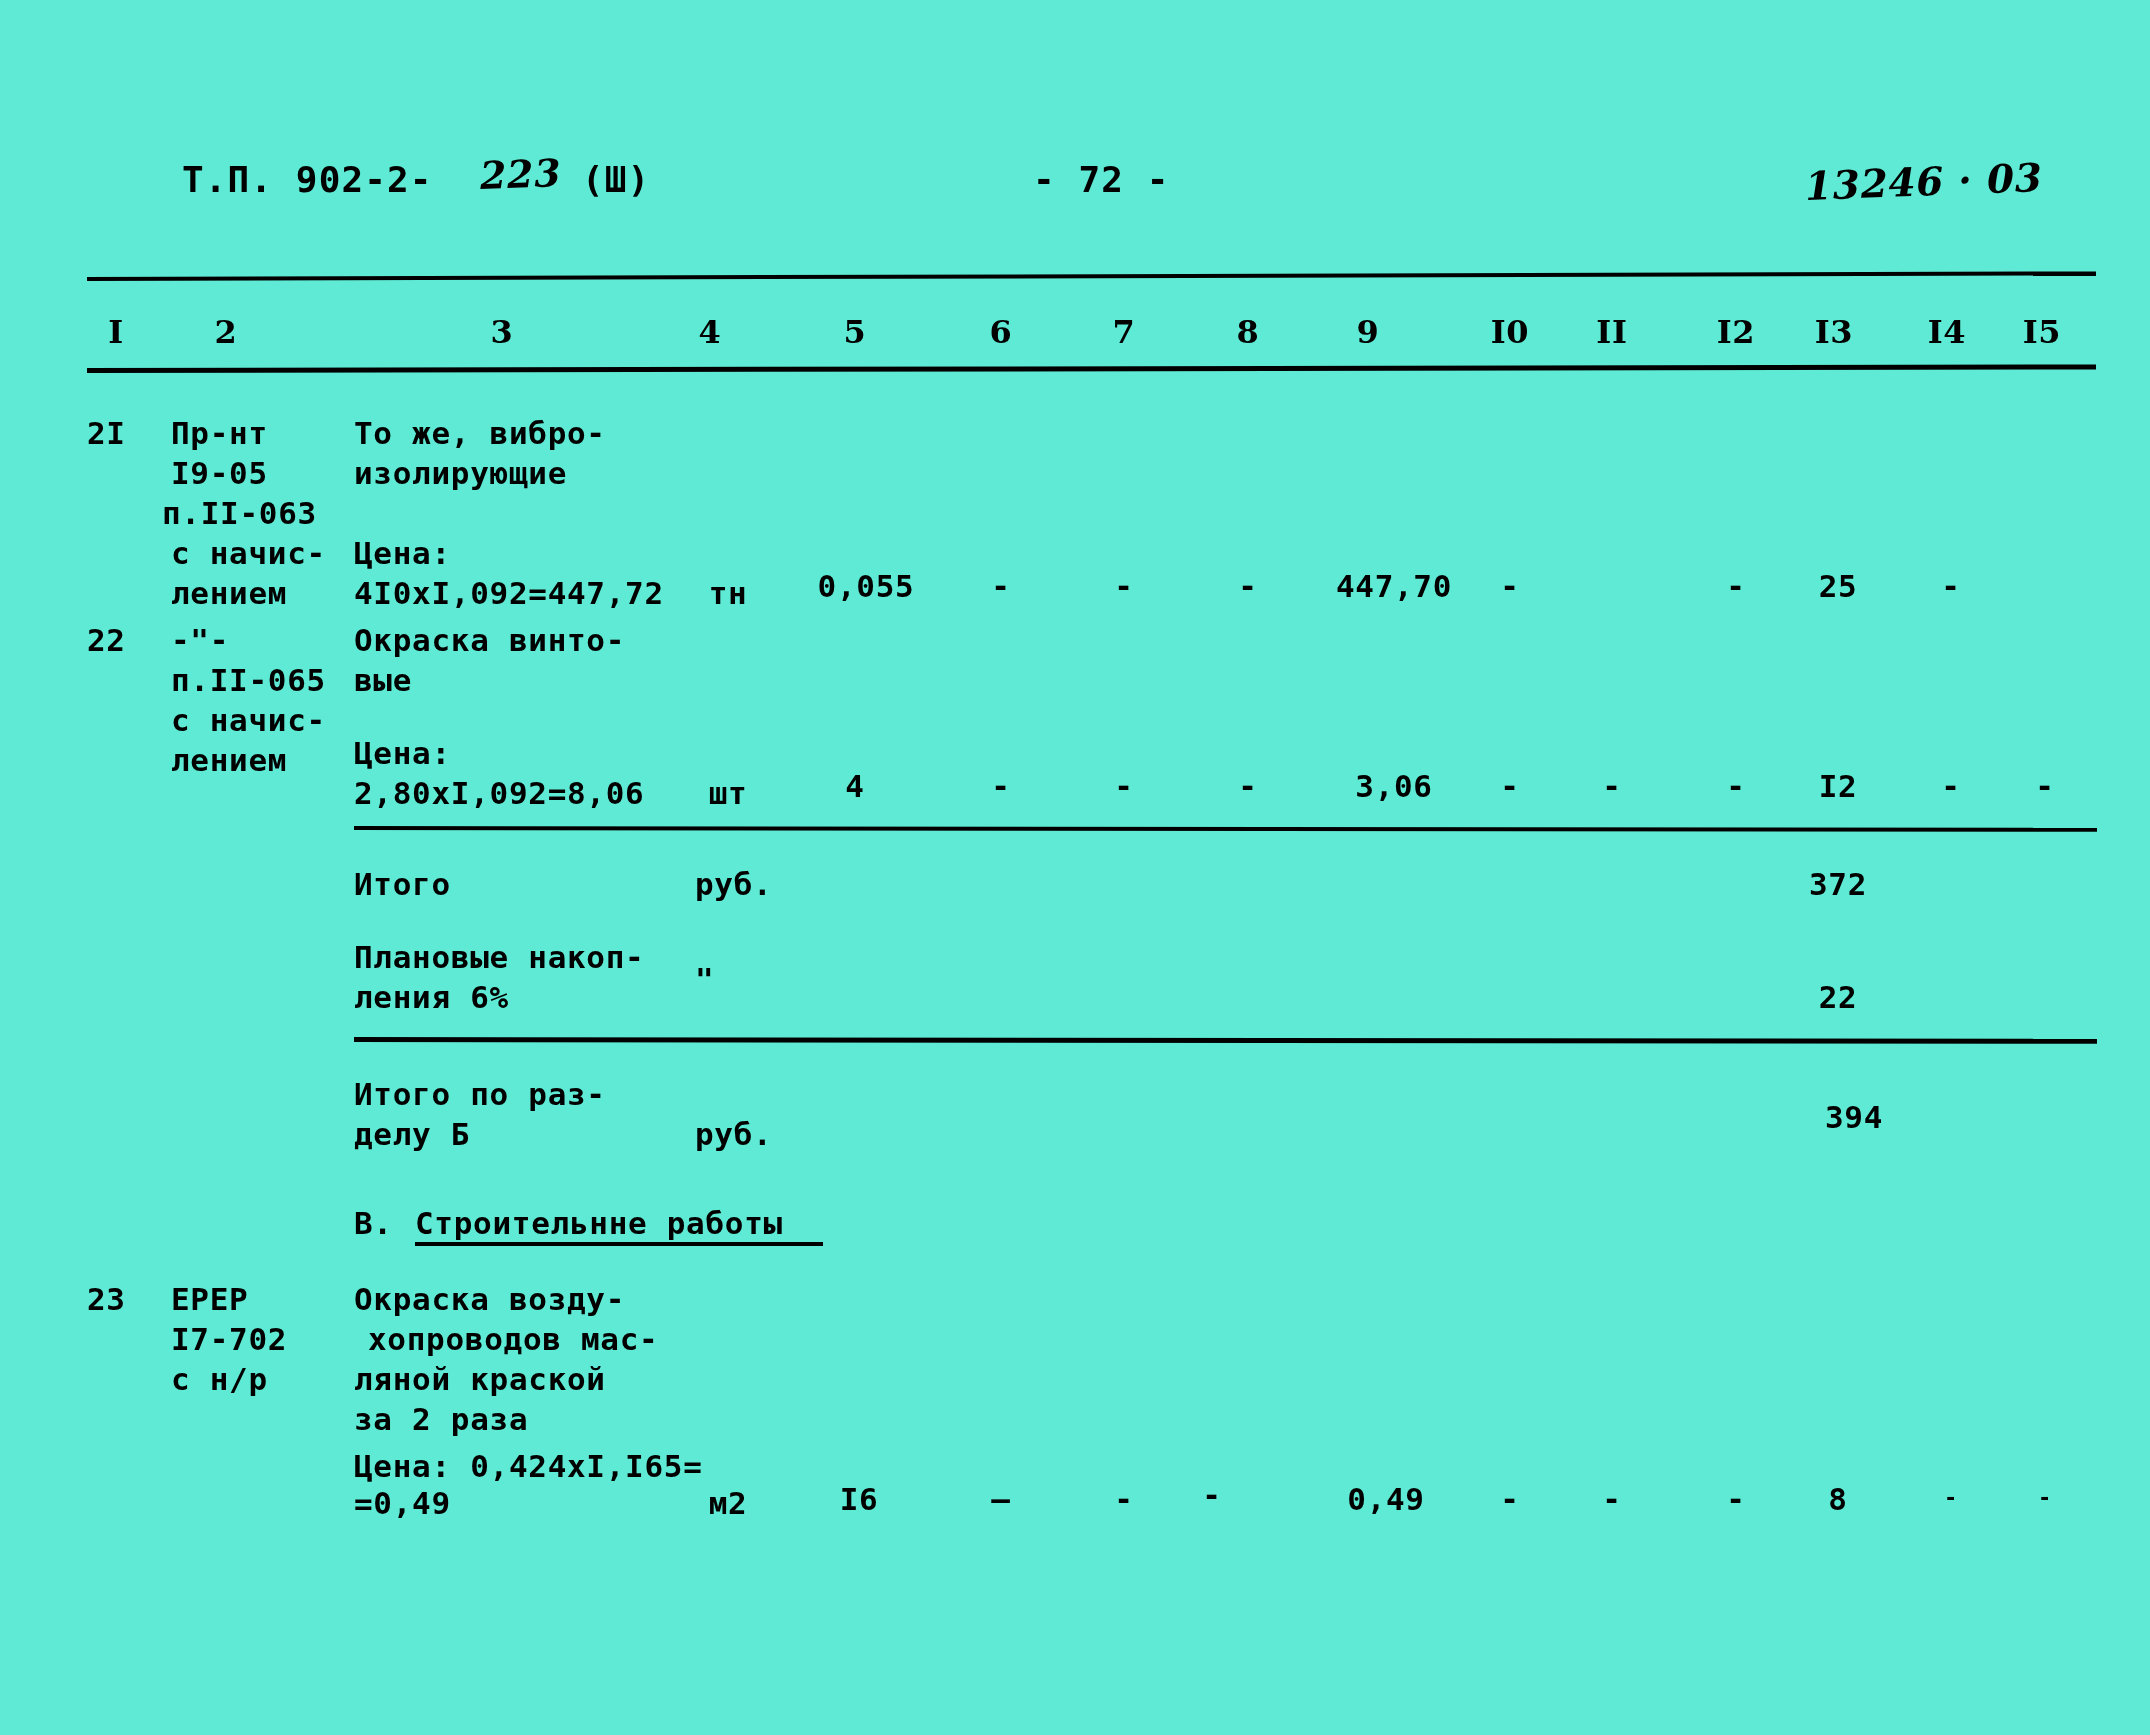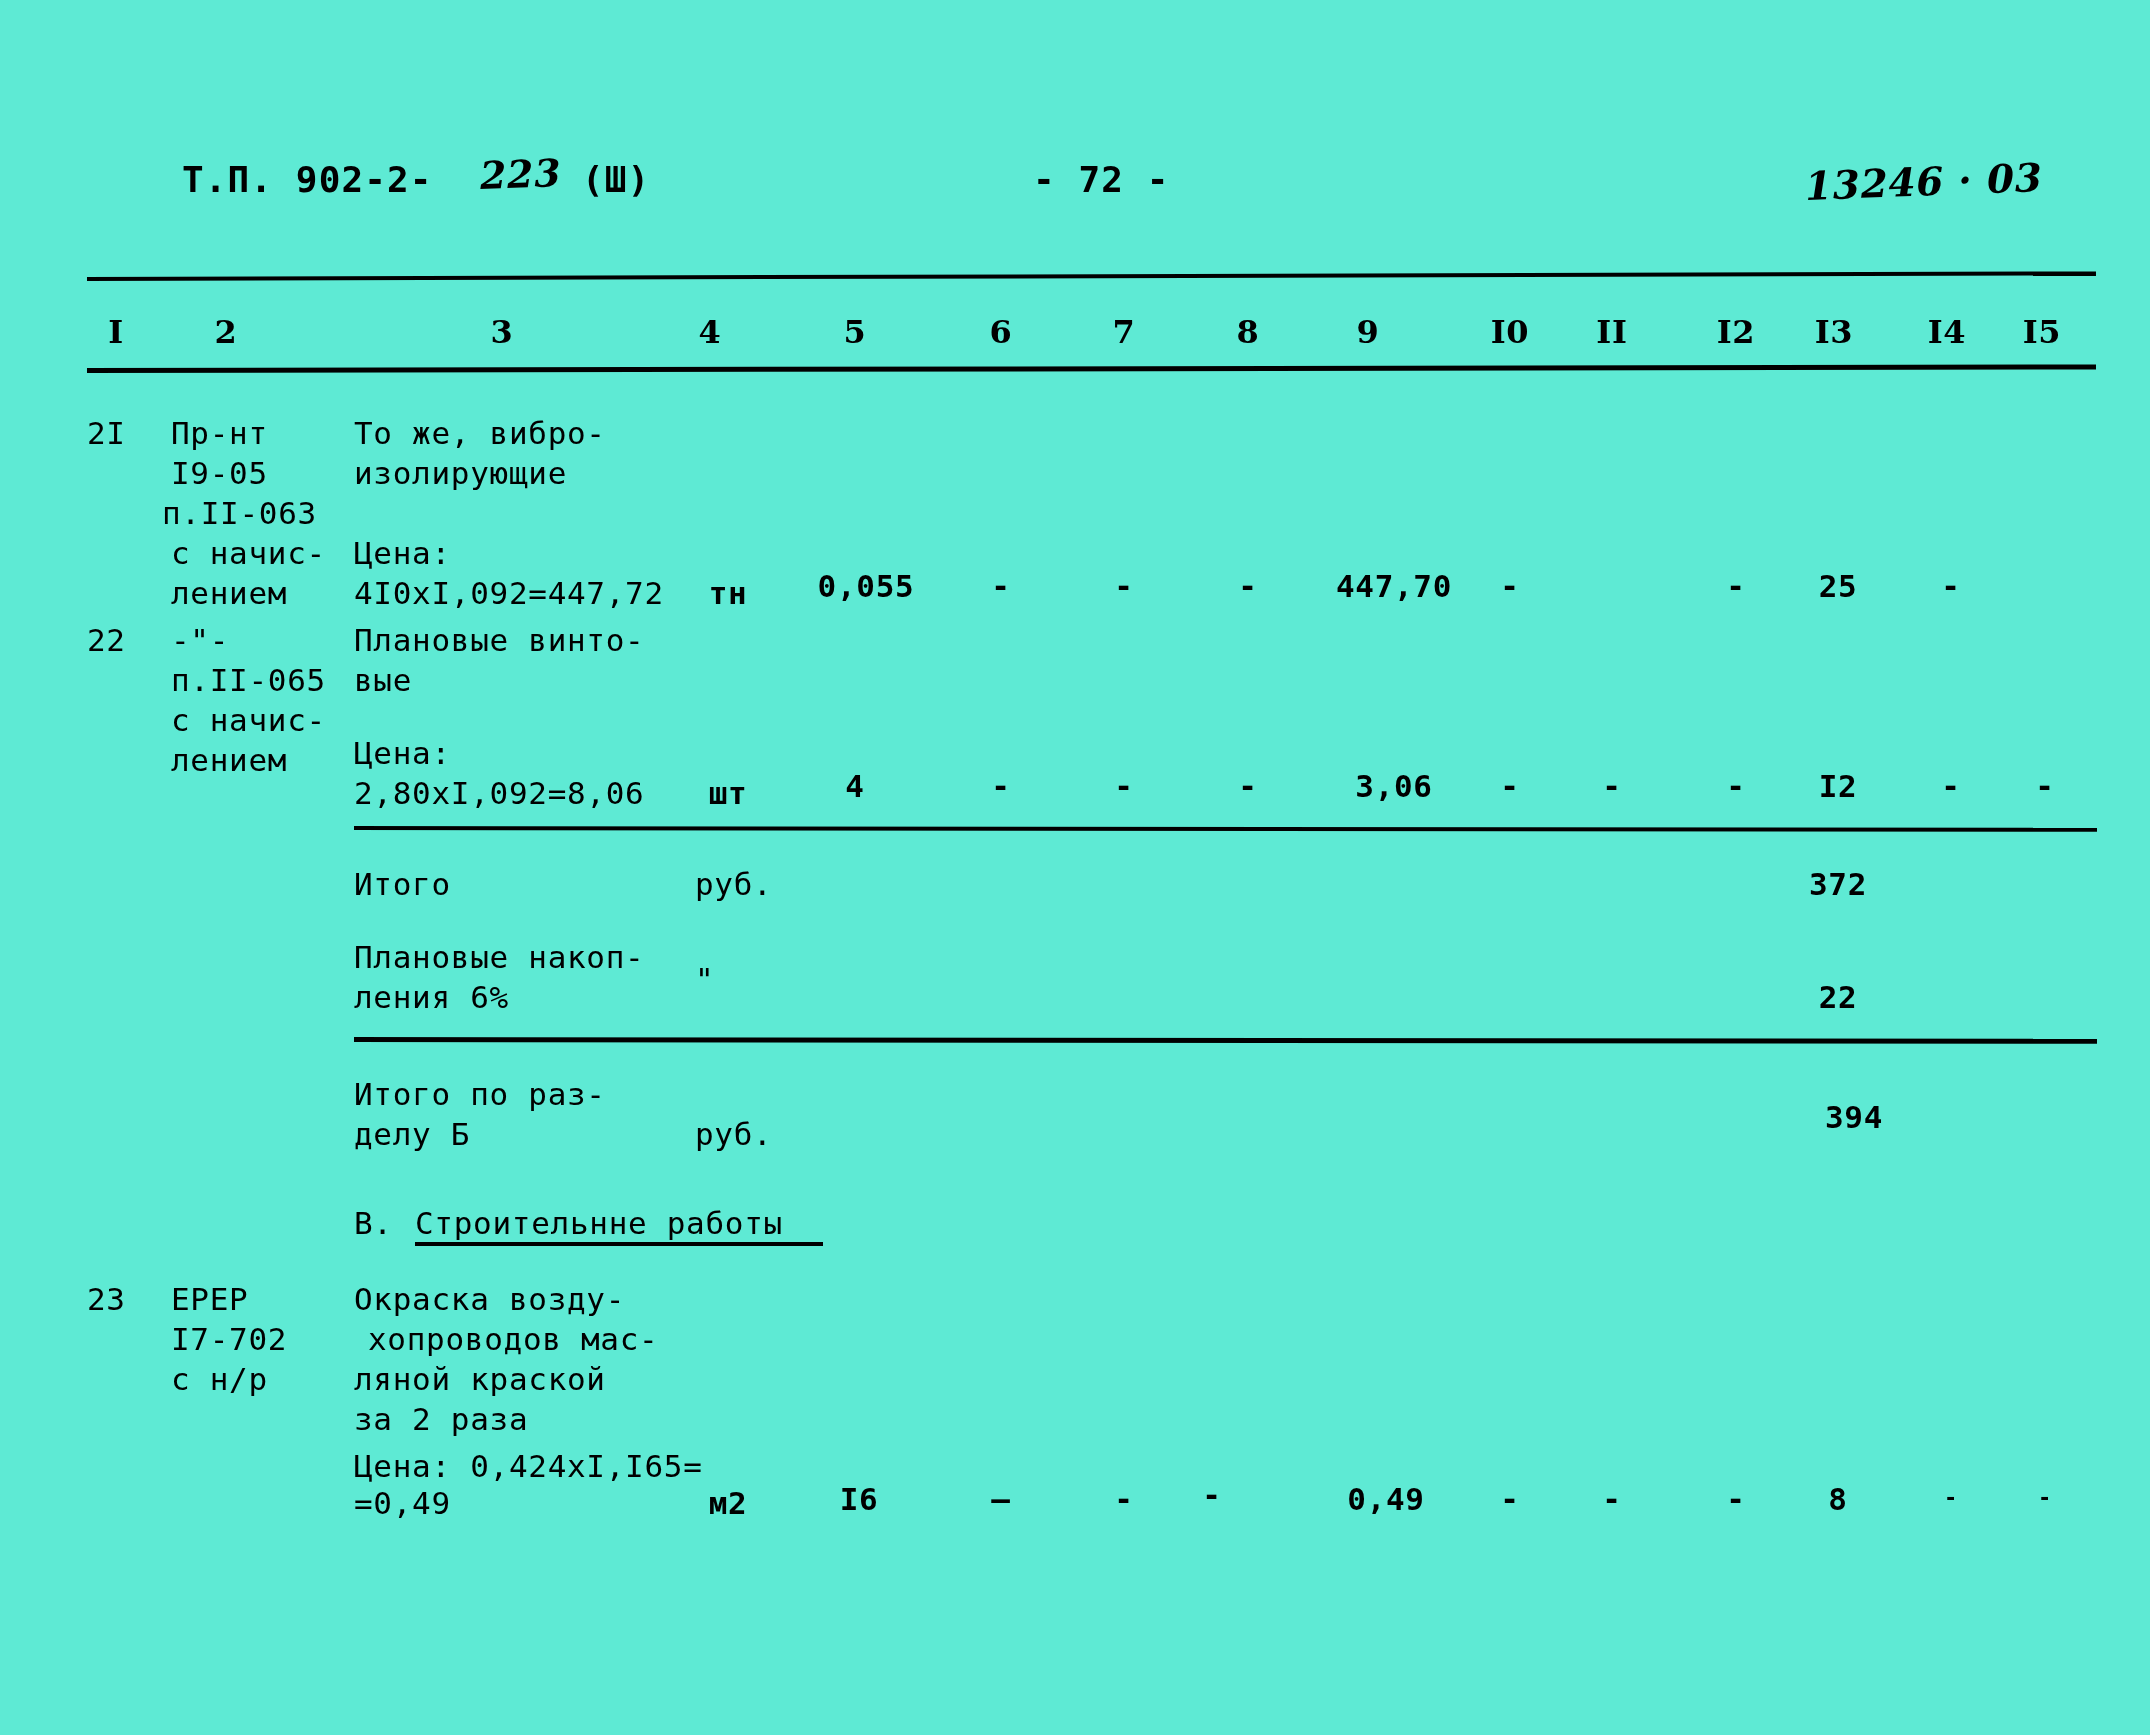--- a/index.html
+++ b/index.html
@@ -79,21 +79,21 @@
     font-weight: 700;
     font-size: 31px;
     letter-spacing: 0.7px;
     text-align: center;
     transform: translateX(-50%);
     white-space: pre;
   }
   .cell-l {
     position: absolute;
     font-family: "DejaVu Sans Mono", "Liberation Mono", monospace;
-    font-weight: 400;
+    font-weight: 700;
     font-size: 31px;
     letter-spacing: 0.7px;
     white-space: pre;
   }
 </style>
 </head>
 <body>
 
 <div id="page">
 
@@ -152,21 +152,21 @@
   <span class="cell" style="left:1951px; top:568px;">-</span>
   <span class="cell" style="left:2045px; top:568px;"></span>
 
   <span class="cell-l" style="left:87px; top:622px;">22</span>
 
   <span class="cell-l" style="left:171px; top:622px;">-"-</span>
   <span class="cell-l" style="left:171px; top:662px;">п.II-065</span>
   <span class="cell-l" style="left:171px; top:702px;">с начис-</span>
   <span class="cell-l" style="left:171px; top:742px;">лением</span>
 
-  <span class="cell-l" style="left:354px; top:622px;">Плановые винто-</span>
+  <span class="cell-l" style="left:354px; top:622px;">Окраска винто-</span>
   <span class="cell-l" style="left:354px; top:662px;">вые</span>
 
   <span class="cell-l" style="left:354px; top:735px;">Цена:</span>
   <span class="cell-l" style="left:354px; top:775px;">2,80xI,092=8,06</span>
 
   <span class="cell" style="left:728px; top:775px;">шт</span>
   <span class="cell" style="left:855px; top:768px;">4</span>
   <span class="cell" style="left:1001px; top:768px;">-</span>
   <span class="cell" style="left:1124px; top:768px;">-</span>
   <span class="cell" style="left:1248px; top:768px;">-</span>

